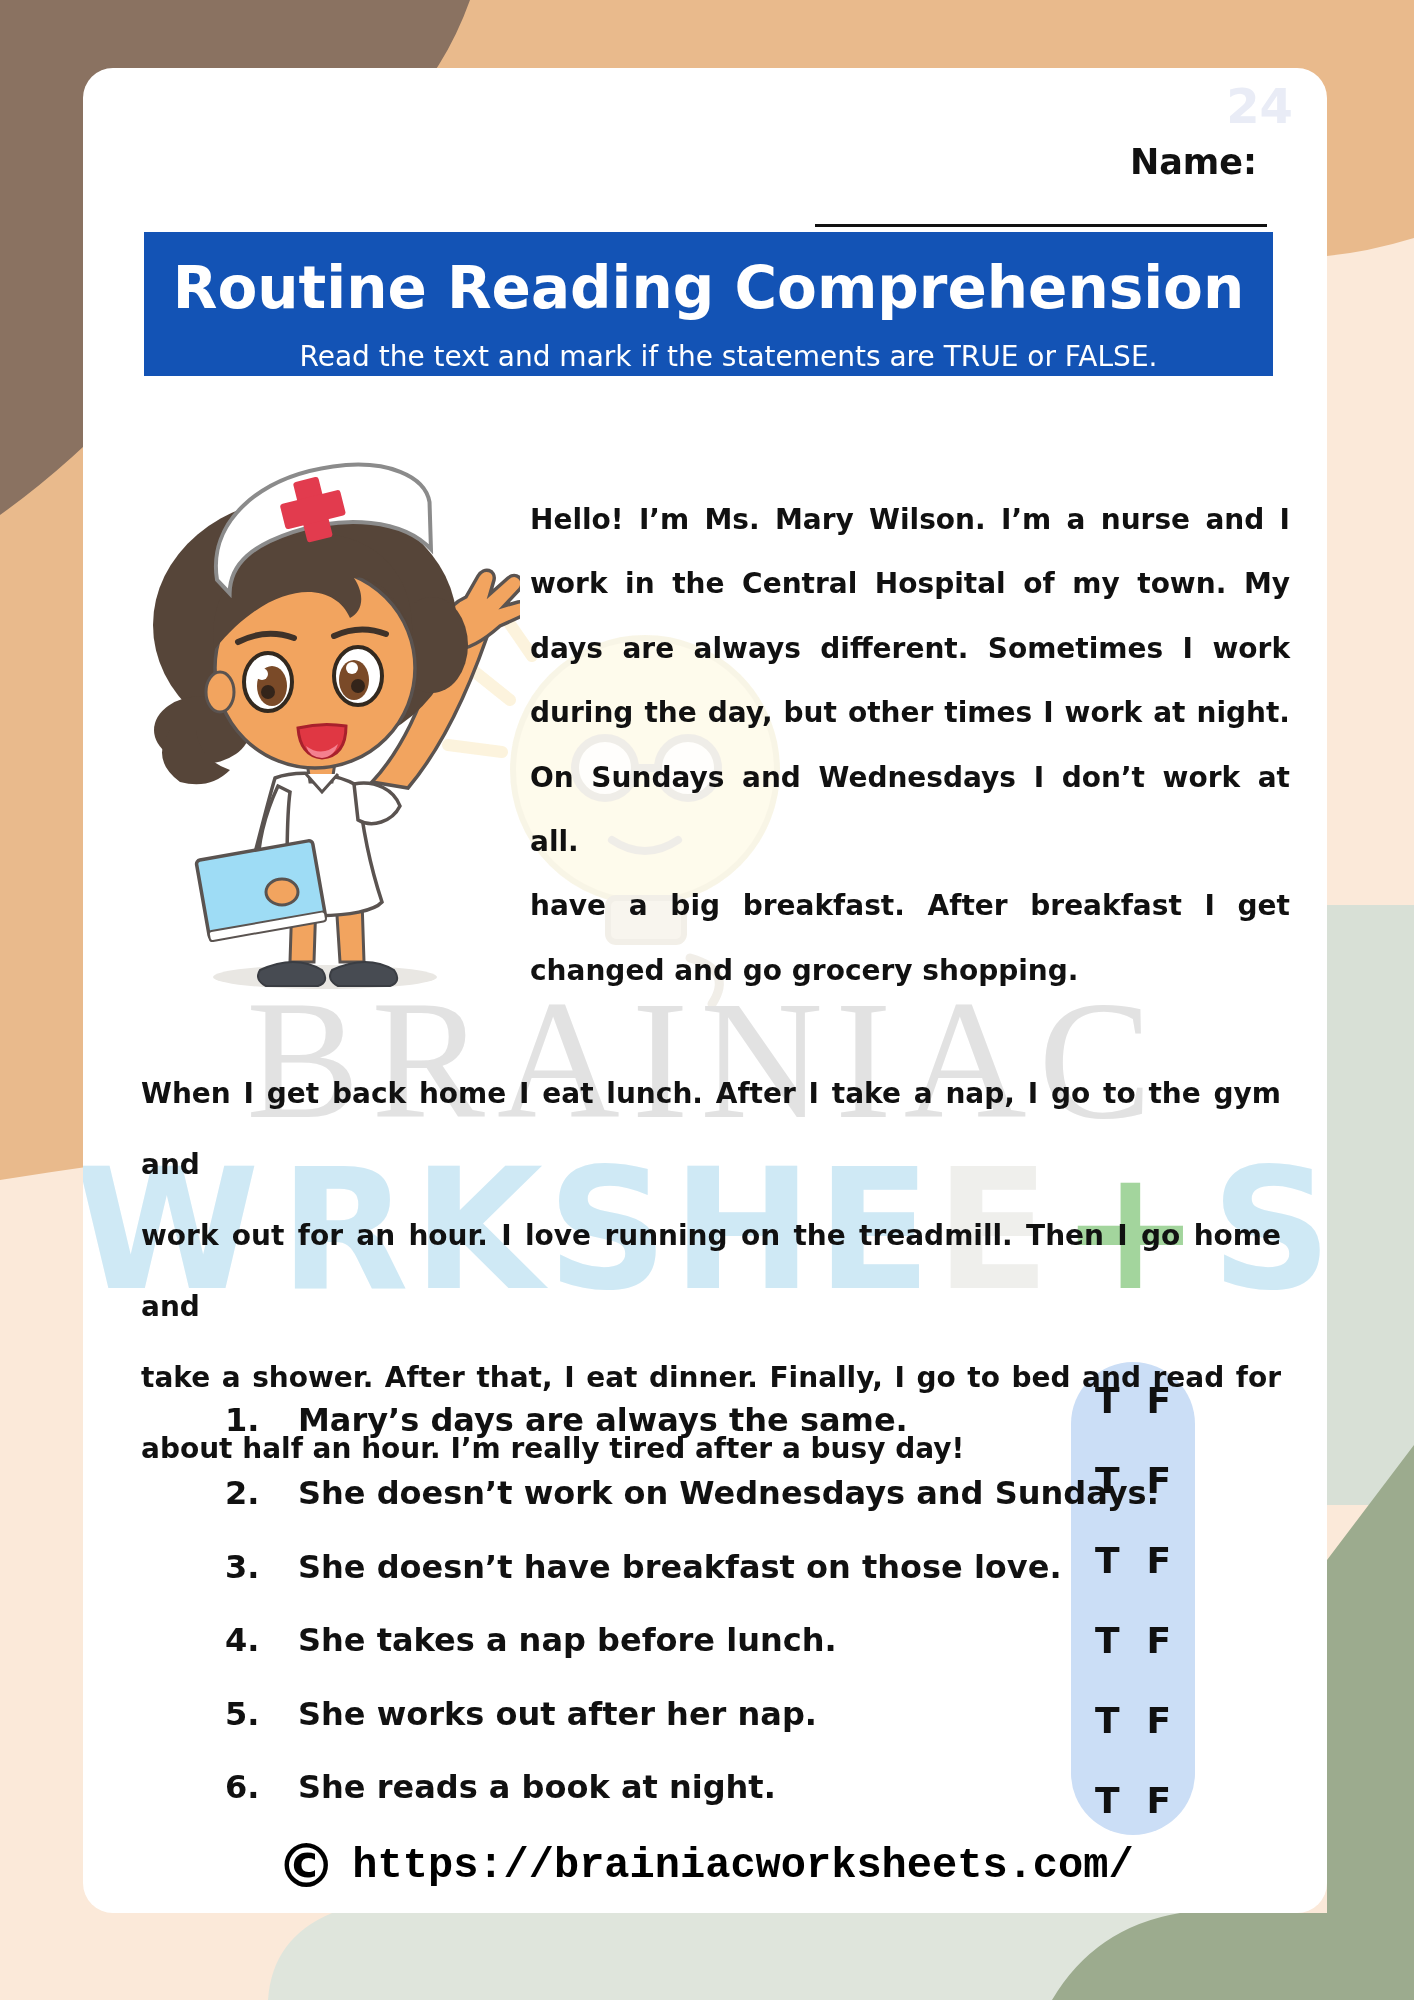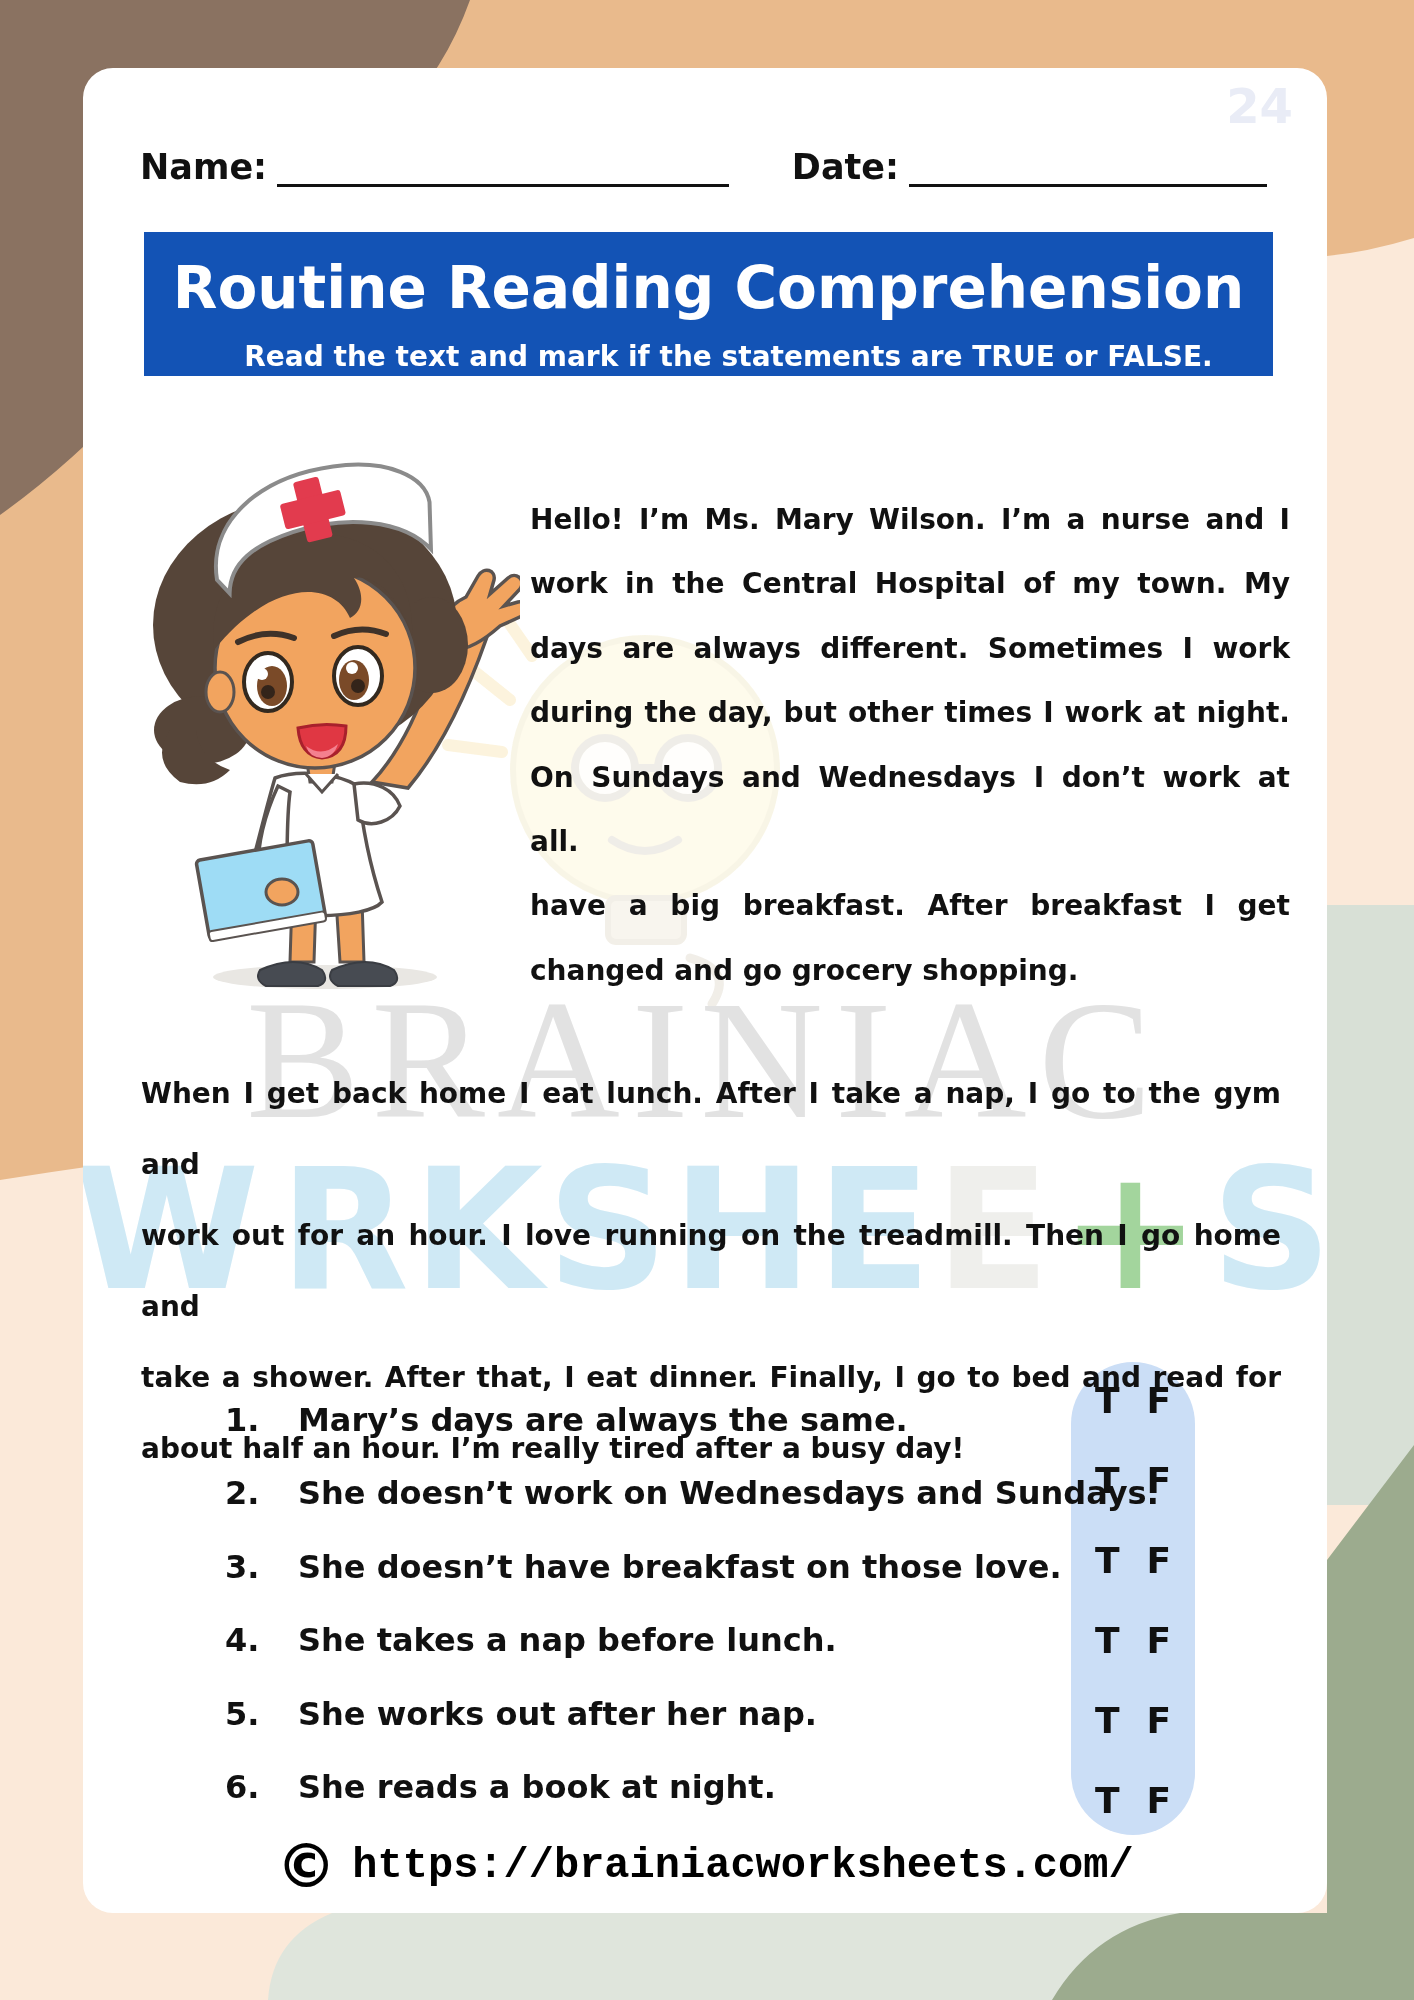--- a/index.html
+++ b/index.html
@@ -7,32 +7,32 @@
          font-family:"DejaVu Sans",sans-serif;color:#111;}
   .bg{position:absolute;left:0;top:0;z-index:0;}
 
   .card{position:absolute;left:83px;top:68px;width:1244px;height:1845px;
         background:#ffffff;border-radius:30px;z-index:1;overflow:hidden;}
 
   .page-num{position:absolute;right:34px;top:10px;font-size:48px;font-weight:bold;
             color:#e9ecf6;z-index:2;}
 
   .fields{position:absolute;left:57px;right:60px;top:74px;display:flex;
-          align-items:flex-end;font-size:35px;font-weight:600;z-index:3;}
+          align-items:flex-end;font-size:35px;font-weight:600;z-index:3;flex-direction:column;}
   .fieldlabel{white-space:nowrap;margin-right:10px;}
   .wline{border-bottom:3px solid #111;height:42px;}
   .wline.name{width:452px;}
   .wline.date{width:358px;}
   .spacer{flex:1;}
 
   .banner{position:absolute;left:61px;top:164px;width:1129px;height:144px;
           background:#1353b5;text-align:center;z-index:3;}
   .banner-title{margin-top:22px;font-size:58px;font-weight:bold;color:#ffffff;
                 white-space:nowrap;}
-  .banner-sub{margin-top:18px;font-size:28px;font-weight:700;color:#ffffff;padding-left:40px;}
+  .banner-sub{margin-top:18px;font-size:28px;font-weight:400;color:#ffffff;padding-left:40px;}
 
   .bulb-wm{position:absolute;left:357px;top:472px;z-index:1;opacity:.55;}
 
   .wm1{position:absolute;left:0;right:0;top:890px;text-align:center;z-index:1;
        font-family:"Liberation Serif",serif;font-size:170px;line-height:1.2;
        color:#e2e2e2;letter-spacing:12px;white-space:nowrap;}
   .wm2{position:absolute;left:0;right:0;top:1062px;z-index:1;display:flex;
        justify-content:center;align-items:center;font-size:168px;line-height:1.2;
        font-weight:bold;color:#cfe9f5;letter-spacing:4px;white-space:nowrap;}
   .wm2 .lt-e{color:#efefec;}

